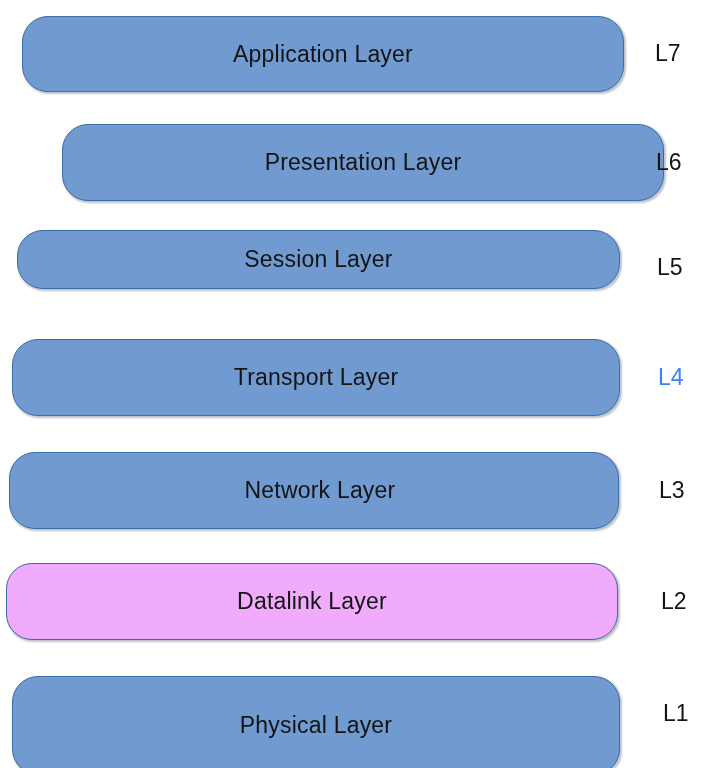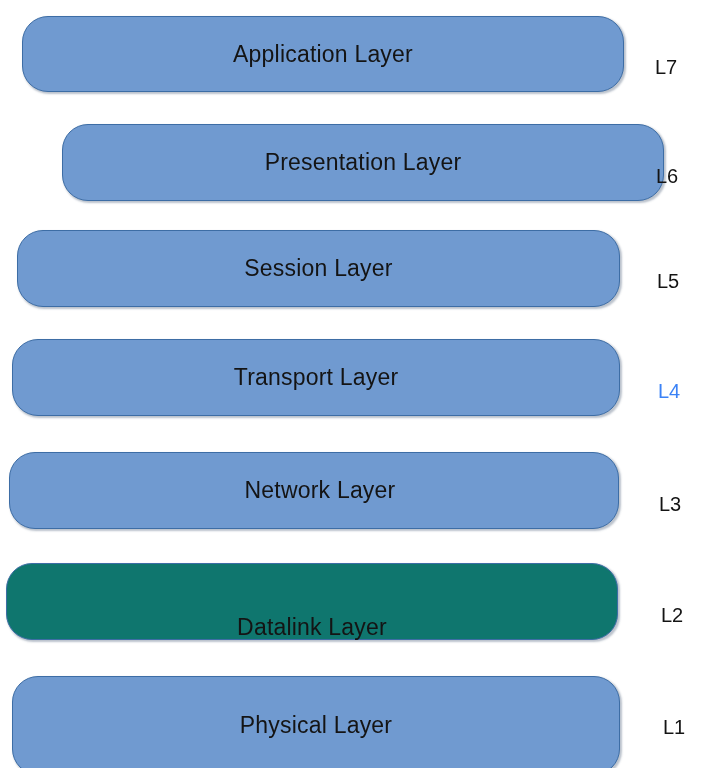--- a/index.html
+++ b/index.html
@@ -48,63 +48,62 @@
     font-size: 23px;
     font-weight: 400;
     letter-spacing: 0.2px;
     white-space: nowrap;
     line-height: 1;
   }
 
   .layer-code {
     position: absolute;
     color: #141414;
-    font-size: 20px;
+    font-size: 23px;
     font-weight: 400;
     white-space: nowrap;
     line-height: 1;
-    margin-top: 15px;
   }
 </style>
 </head>
 <body>
 
 <div id="diagram">
     <div class="layer-row">
       <div class="layer-box" style="left: 22px; top: 16px; width: 602px; height: 76px; background: rgb(112, 154, 208); border-color: rgb(61, 109, 165);">
         <span class="layer-label" style="color: rgb(20, 20, 20);">Application Layer</span>
       </div>
       <div class="layer-code" style="left: 655px; top: 42px; color: rgb(20, 20, 20);">L7</div>
     </div>
     <div class="layer-row">
       <div class="layer-box" style="left: 20px; top: 124px; width: 602px; height: 77px; background: rgb(112, 154, 208); border-color: rgb(61, 109, 165); margin-left: 42px;">
         <span class="layer-label" style="color: rgb(20, 20, 20);">Presentation Layer</span>
       </div>
       <div class="layer-code" style="left: 656px; top: 151px; color: rgb(20, 20, 20);">L6</div>
     </div>
     <div class="layer-row">
-      <div class="layer-box" style="left: 17px; top: 230px; width: 603px; height: 77px; background: rgb(112, 154, 208); border-color: rgb(61, 109, 165);">
+      <div class="layer-box" style="left: 17px; top: 230px; width: 603px; height: 59px; background: rgb(112, 154, 208); border-color: rgb(61, 109, 165);">
         <span class="layer-label" style="color: rgb(20, 20, 20);">Session Layer</span>
       </div>
       <div class="layer-code" style="left: 657px; top: 256px; color: rgb(20, 20, 20);">L5</div>
     </div>
     <div class="layer-row">
       <div class="layer-box" style="left: 12px; top: 339px; width: 608px; height: 77px; background: rgb(112, 154, 208); border-color: rgb(61, 109, 165); align-items: center;">
         <span class="layer-label" style="color: rgb(20, 20, 20);">Transport Layer</span>
       </div>
       <div class="layer-code" style="left: 658px; top: 366px; color: #3b82f6;">L4</div>
     </div>
     <div class="layer-row">
       <div class="layer-box" style="left: 9px; top: 452px; width: 610px; height: 77px; background: rgb(112, 154, 208); border-color: rgb(61, 109, 165);">
         <span class="layer-label" style="color: rgb(20, 20, 20); margin-left: 12px;">Network Layer</span>
       </div>
       <div class="layer-code" style="left: 659px; top: 479px; color: rgb(20, 20, 20);">L3</div>
     </div>
     <div class="layer-row">
-      <div class="layer-box" style="left: 6px; top: 563px; width: 612px; height: 77px; background: #0f766e; border-color: rgb(61, 109, 165); align-items: flex-end;">
+      <div class="layer-box" style="left: 6px; top: 563px; width: 612px; height: 77px; background: #f0abfc; border-color: rgb(61, 109, 165);">
         <span class="layer-label" style="color: rgb(20, 20, 20);">Datalink Layer</span>
       </div>
       <div class="layer-code" style="left: 661px; top: 590px; color: rgb(20, 20, 20);">L2</div>
     </div>
     <div class="layer-row">
       <div class="layer-box" style="left: 12px; top: 676px; width: 608px; height: 99px; background: rgb(112, 154, 208); border-color: rgb(61, 109, 165);">
         <span class="layer-label" style="color: rgb(20, 20, 20);">Physical Layer</span>
       </div>
       <div class="layer-code" style="left: 663px; top: 702px; color: rgb(20, 20, 20);">L1</div>
     </div>

